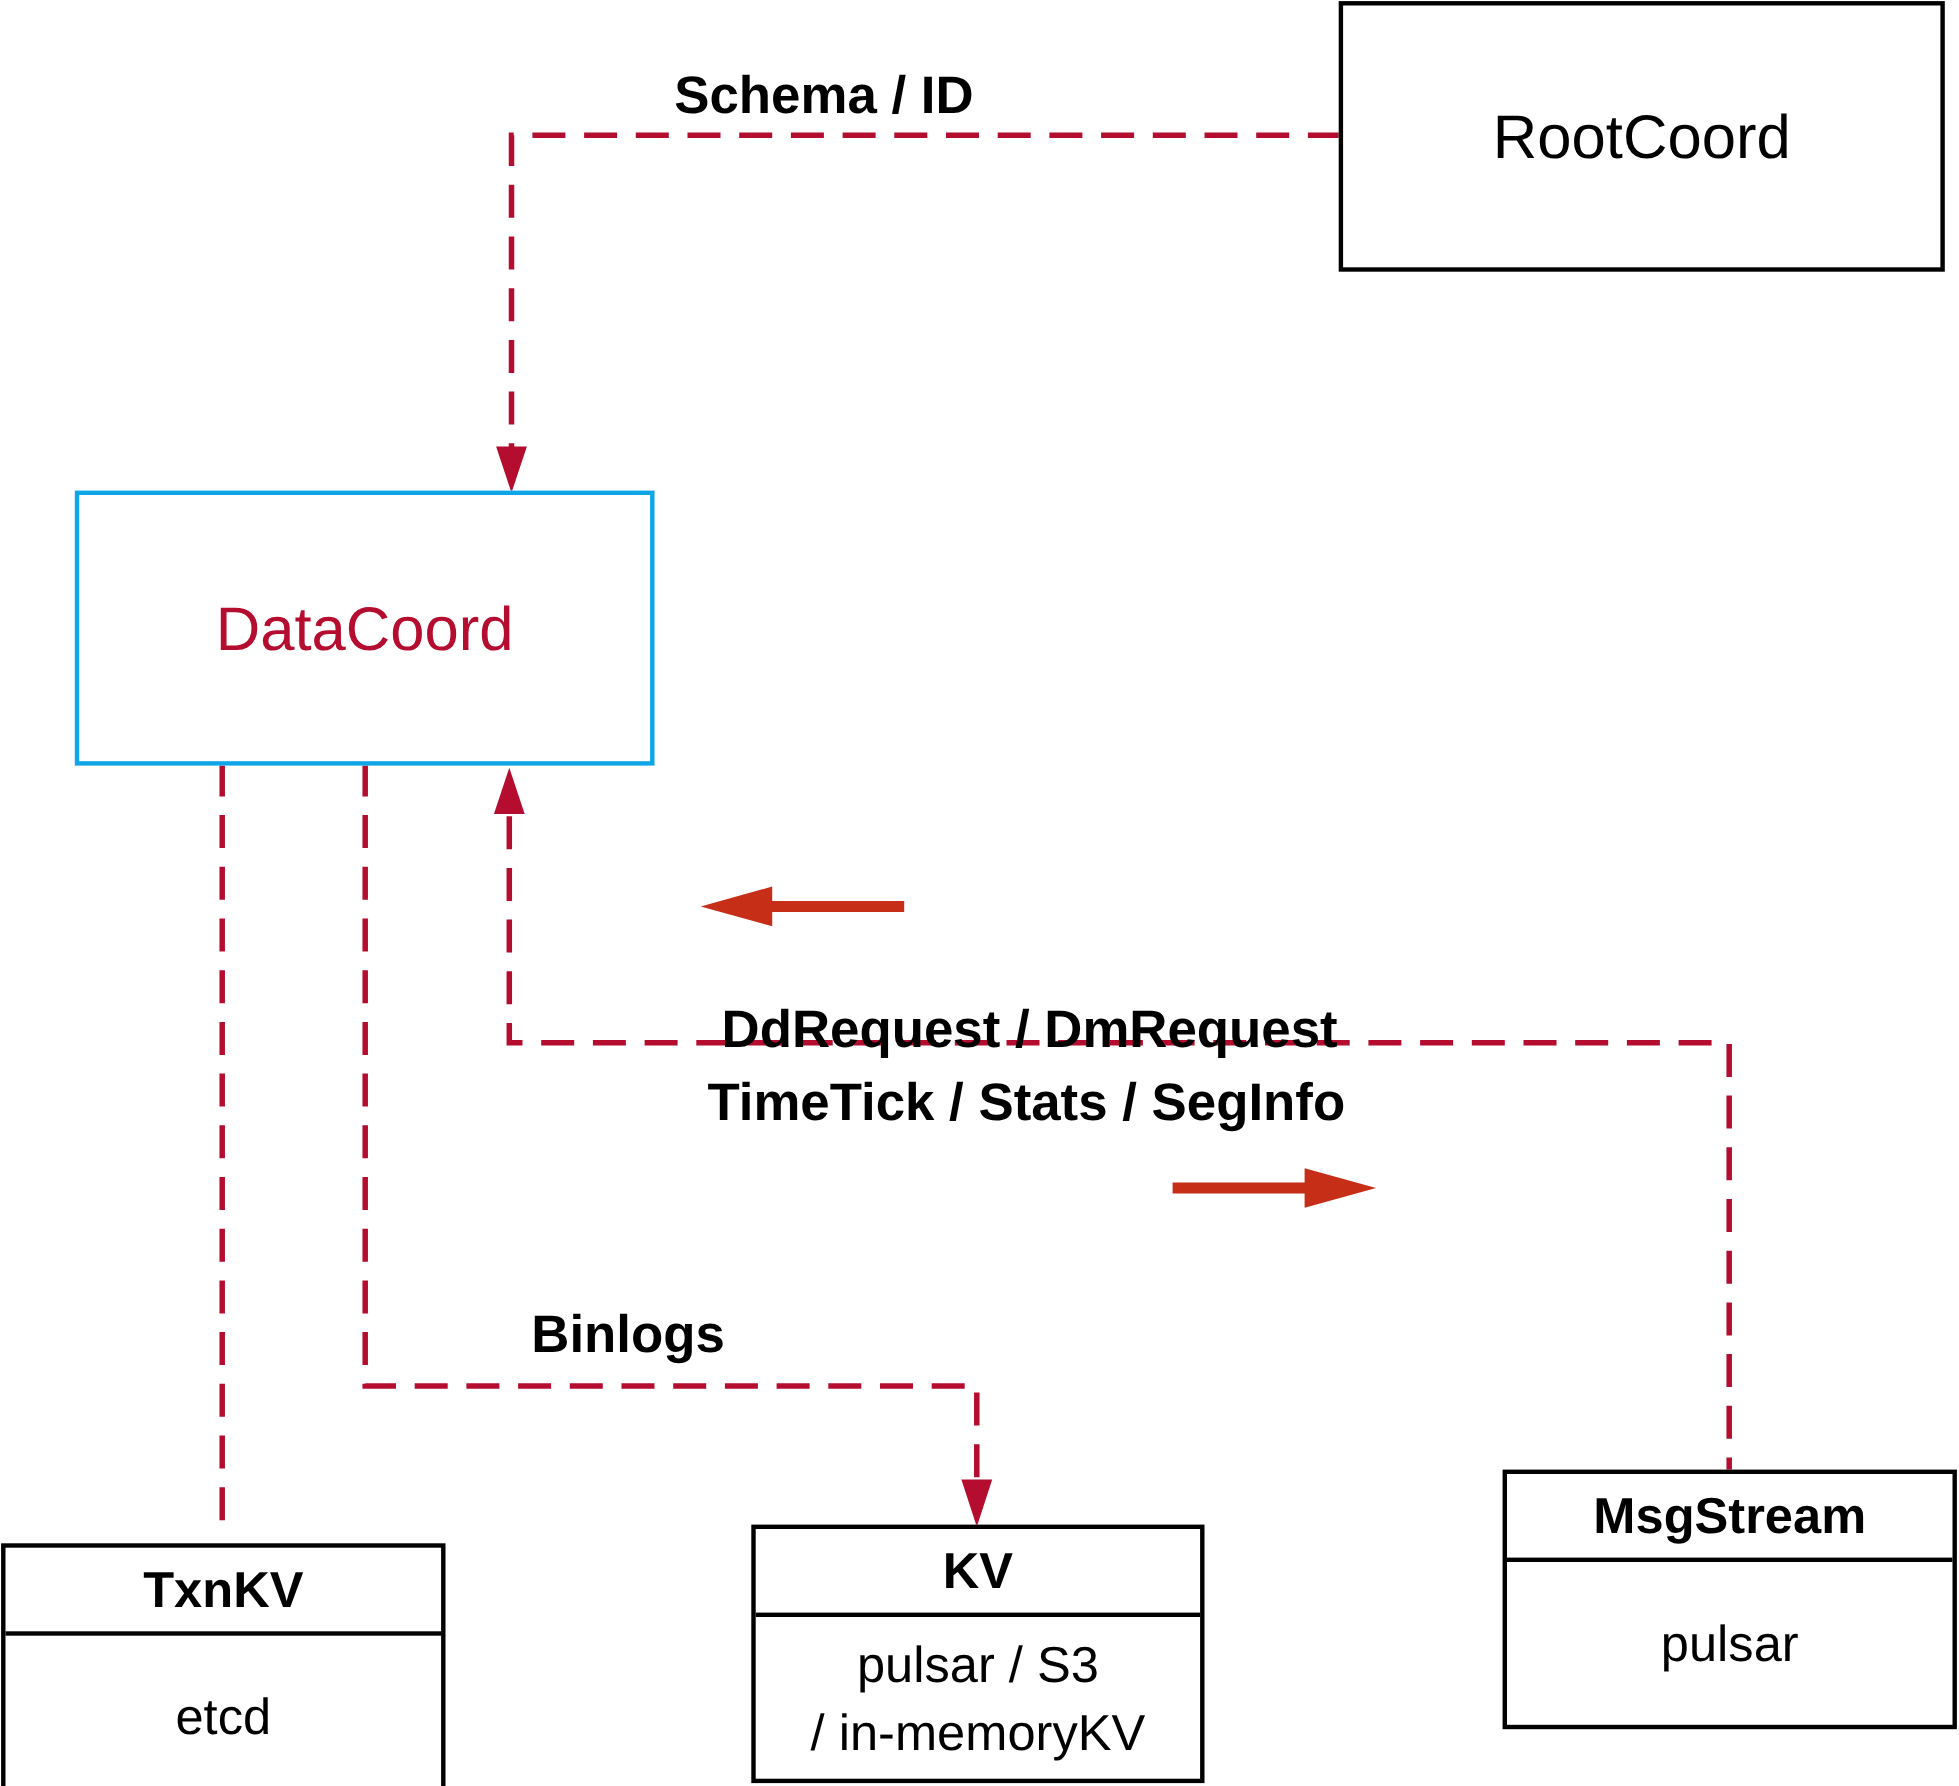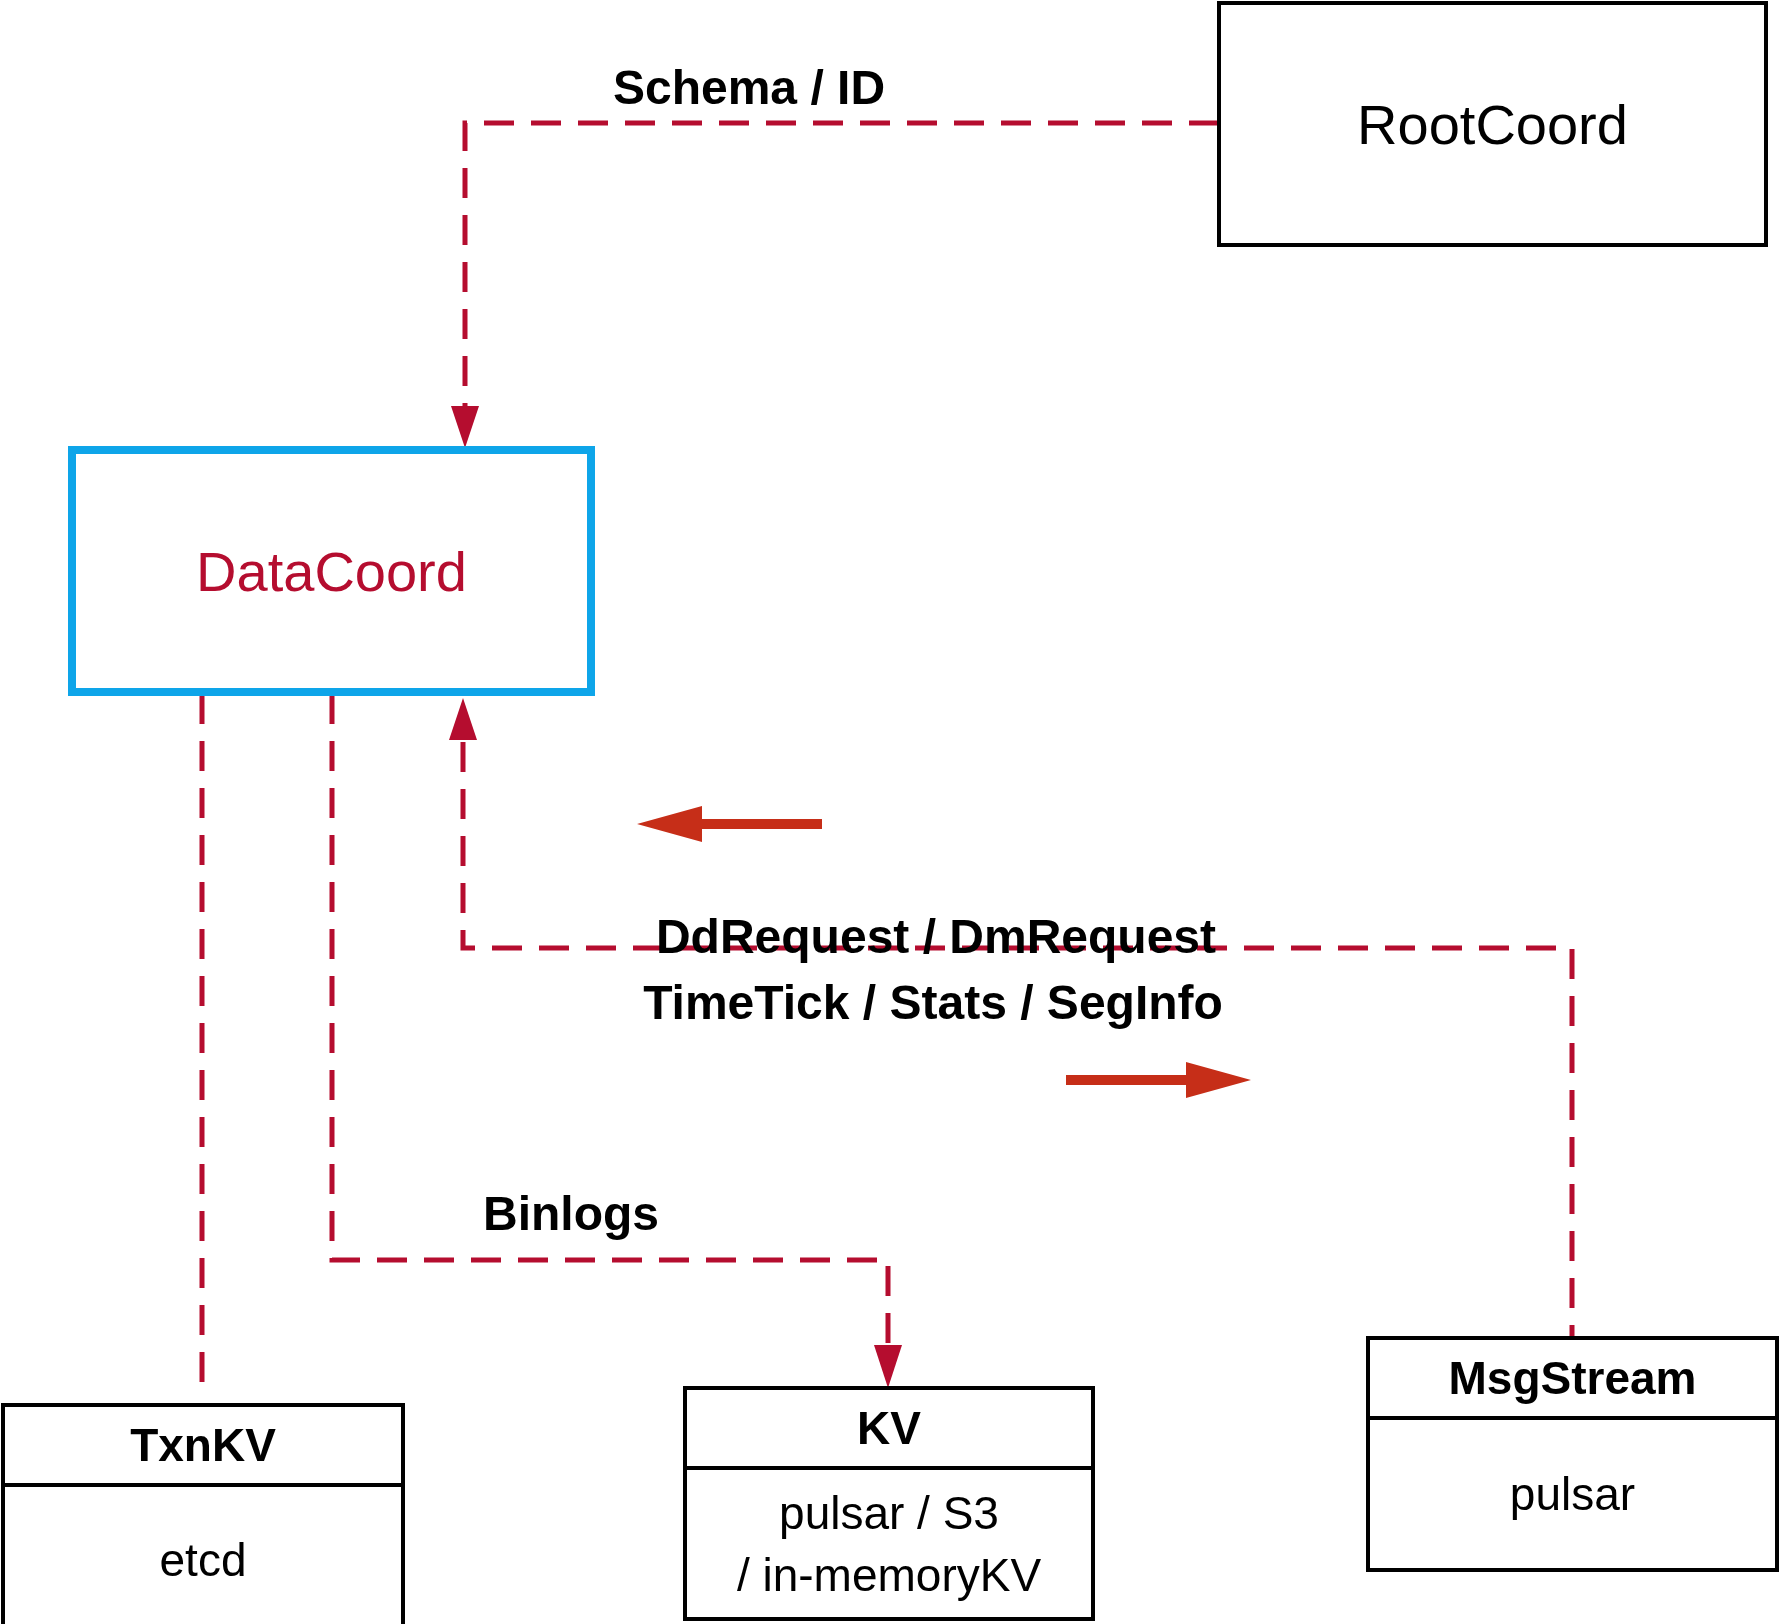--- a/index.html
+++ b/index.html
@@ -31,21 +31,21 @@
     display: flex;
     align-items: center;
     justify-content: center;
   }
   .node.simple {
     border: 4px solid #000000;
     font-size: 56px;
     color: #000000;
   }
   .node.accent {
-    border: 8px solid #0ea5e9;
+    border: 4px solid #0ea5e9;
     color: #b50d2f;
     font-size: 56px;
   }
   .node.record {
     border: 4px solid #000000;
     flex-direction: column;
     align-items: stretch;
     justify-content: flex-start;
     padding: 0;
   }

